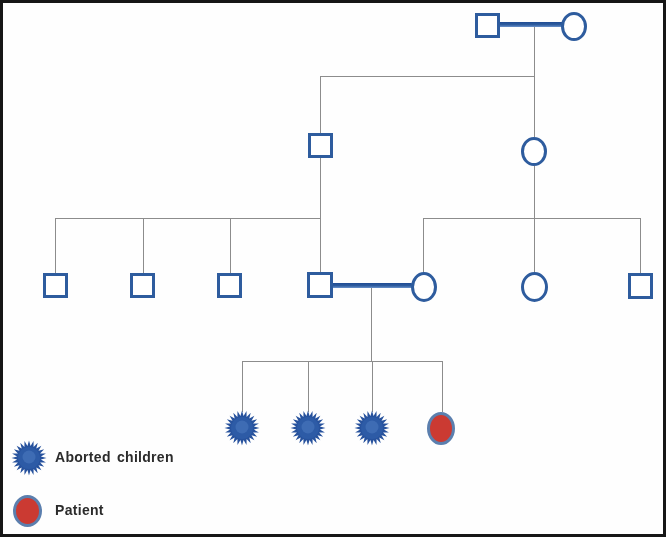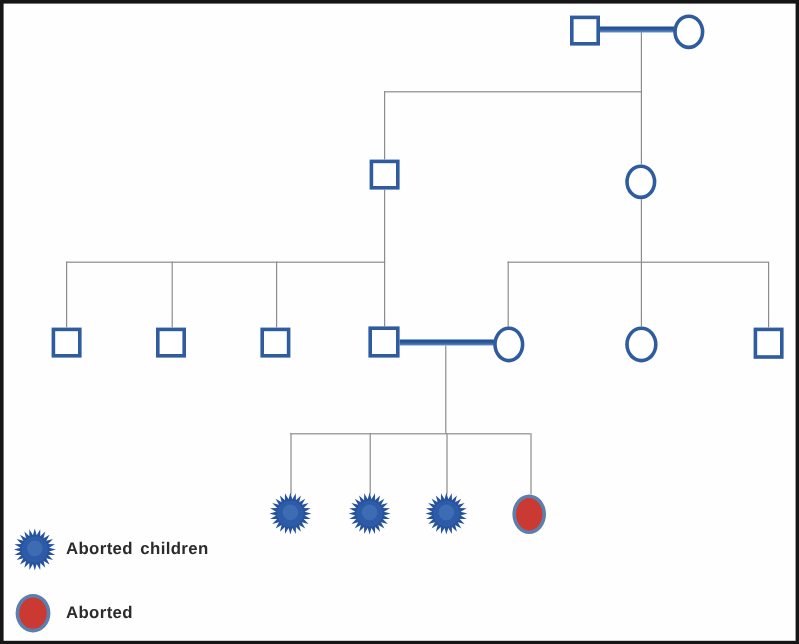--- a/index.html
+++ b/index.html
@@ -134,16 +134,16 @@
     <div class="patient-shape" style="left:427px; top:412px; width:28px; height:33px;"></div>
 
     <svg class="star-svg" style="left:11px; top:440px;" width="36" height="36" viewBox="0 0 36 36">
       <polygon fill="#27529d" points="35.50,18.00 29.90,19.57 34.90,22.53 29.09,22.59 33.16,26.75 27.52,25.31 30.37,30.37 25.31,27.52 26.75,33.16 22.59,29.09 22.53,34.90 19.57,29.90 18.00,35.50 16.43,29.90 13.47,34.90 13.41,29.09 9.25,33.16 10.69,27.52 5.63,30.37 8.48,25.31 2.84,26.75 6.91,22.59 1.10,22.53 6.10,19.57 0.50,18.00 6.10,16.43 1.10,13.47 6.91,13.41 2.84,9.25 8.48,10.69 5.63,5.63 10.69,8.48 9.25,2.84 13.41,6.91 13.47,1.10 16.43,6.10 18.00,0.50 19.57,6.10 22.53,1.10 22.59,6.91 26.75,2.84 25.31,8.48 30.37,5.63 27.52,10.69 33.16,9.25 29.09,13.41 34.90,13.47 29.90,16.43"></polygon>
       <circle cx="18" cy="18" r="11" fill="#2d5ba6"></circle>
       <circle cx="18" cy="17" r="6.5" fill="#3e6cb4"></circle>
     </svg>
     <span class="legend-label" style="left:55px; top:449px;">Aborted children</span>
 
     <div class="patient-shape" style="left:13px; top:495px; width:29px; height:32px;"></div>
-    <span class="legend-label" style="left:55px; top:502px;">Aborted</span>
+    <span class="legend-label" style="left:55px; top:502px;">Patient</span>
 
   </div>
 </div>
 
 </body></html>

